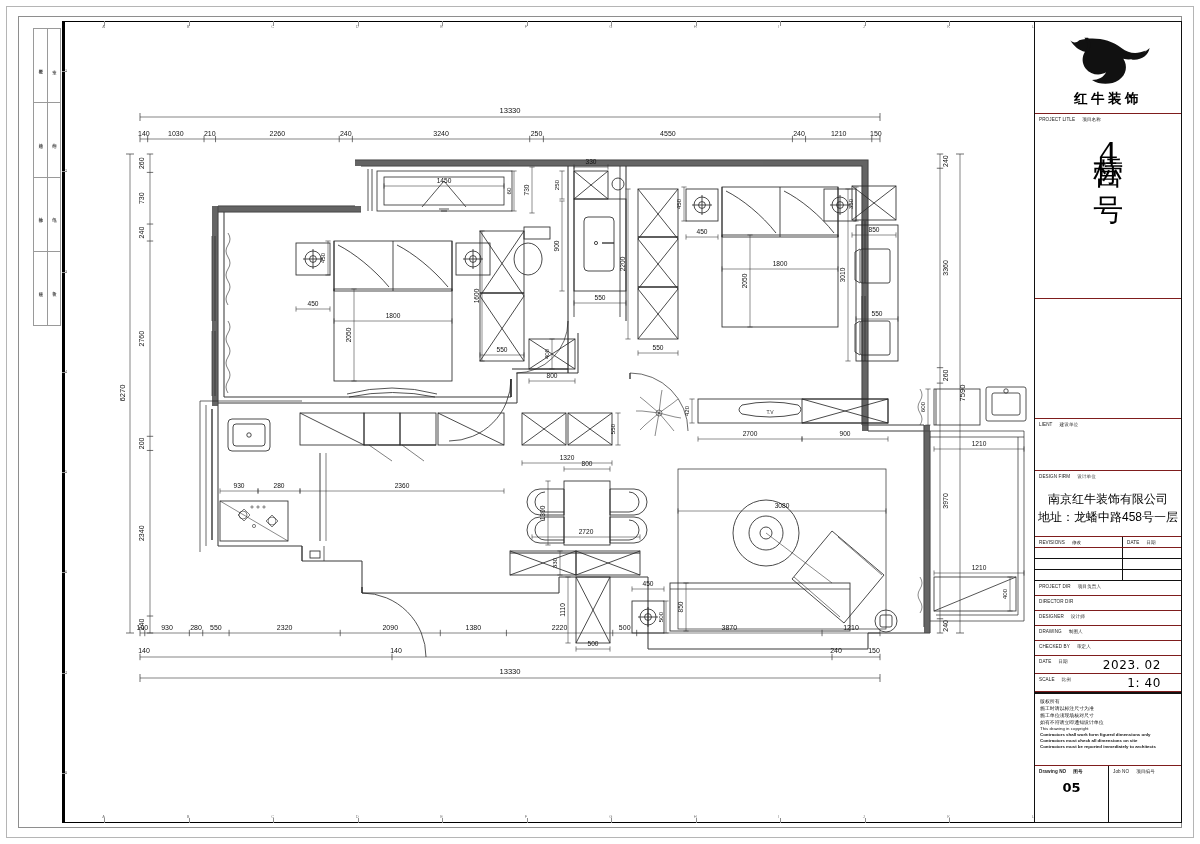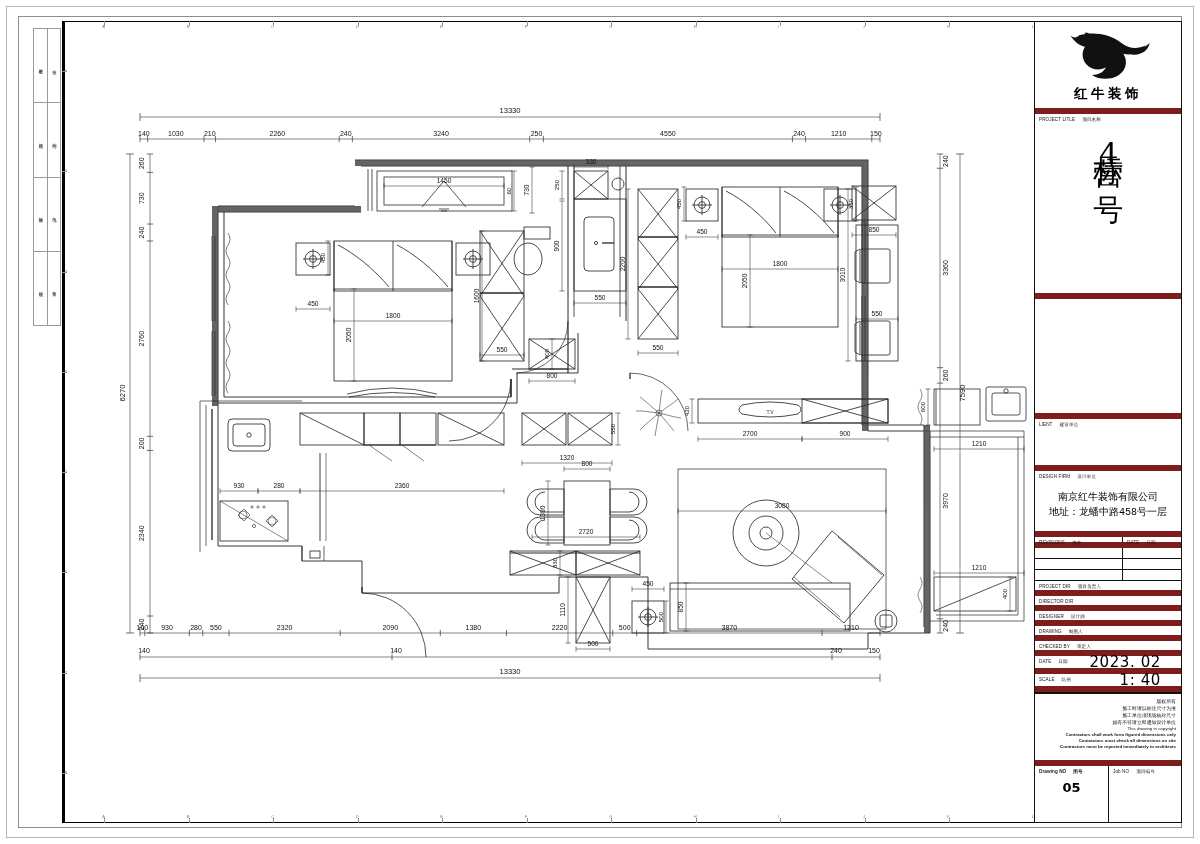--- a/index.html
+++ b/index.html
@@ -66,21 +66,21 @@
   #plan-svg { position: absolute; left: 62px; top: 21px; }
 
   
   .titleblock {
     position: absolute; left: 1034px; top: 21px;
     width: 148px; height: 802px;
     border: 1px solid #111;
     background: #fff;
     display: flex; flex-direction: column;
   }
-  .tb-cell { border-bottom: 6px solid #7f1d1d; position: relative; text-align: right; }
+  .tb-cell { border-bottom: 1px solid #7f1d1d; position: relative; }
   .tb-cap {
     font-size: 4.6px; color: #1a1a1a; letter-spacing: .1px;
     position: absolute; left: 4px; top: 3px; white-space: nowrap;
   }
   .tb-cap .cn { font-size: 4.6px; margin-left: 7px; }
   .logo-cell {
     height: 92px; display: flex; flex-direction: column;
     align-items: center; justify-content: flex-end; padding-bottom: 5px;
   }
   .logo-mark { width: 96px; height: 54px; }
@@ -100,33 +100,33 @@
     letter-spacing: 2px;
   }
   .blank-cell { height: 120px; }
   .drawing-title-cell { height: 48px; display: flex; align-items: center; justify-content: center; }
   .drawing-title {
     font-family: "DejaVu Serif", serif;
     font-size: 17px; letter-spacing: 2px; color: #000; margin-top: 8px;
   }
   .client-cell { height: 52px; }
   .firm-cell { height: 66px; display: flex; flex-direction: column; align-items: center; justify-content: center; padding-top: 8px;}
-  .firm-line { font-size: 10px; color: #000; line-height: 1.5; font-family: Liberation Mono, monospace;}
+  .firm-line { font-size: 12px; color: #000; line-height: 1.5; font-family: Liberation Sans, sans-serif;}
   .rev-head { height: 11px; display: flex; }
   .rev-head > div { position: relative; }
   .rev-head .c1 { width: 88px; border-right: 1px solid #111; }
   .rev-head .c2 { flex: 1; }
   .rev-row { height: 11px; display: flex; border-bottom: 1px solid #111; }
   .rev-row .c1 { width: 88px; border-right: 1px solid #111; }
   .rev-row .c2 { flex: 1; }
   .line-cell { height: 15px; }
   .val-cell { height: 18px; display: flex; align-items: center; }
   .val-right {
     margin-left: auto; margin-right: 20px;
-    font-size: 15px; color: #000; letter-spacing: .6px;
+    font-size: 12px; color: #000; letter-spacing: .6px;
     font-family: "DejaVu Sans", sans-serif;
   }
   .notes-cell {
     border-top: 2px solid #111;
     padding: 4px 5px 3px 5px; height: 74px;
   }
   .note-cn { font-size: 4.9px; color: #111; line-height: 1.42; font-family: "DejaVu Sans", sans-serif;}
   .note-en { font-size: 4.4px; color: #111; line-height: 1.4; }
   .note-en.bold { font-weight: 700; }
   .dwgno-row { flex: 1; display: flex; }

